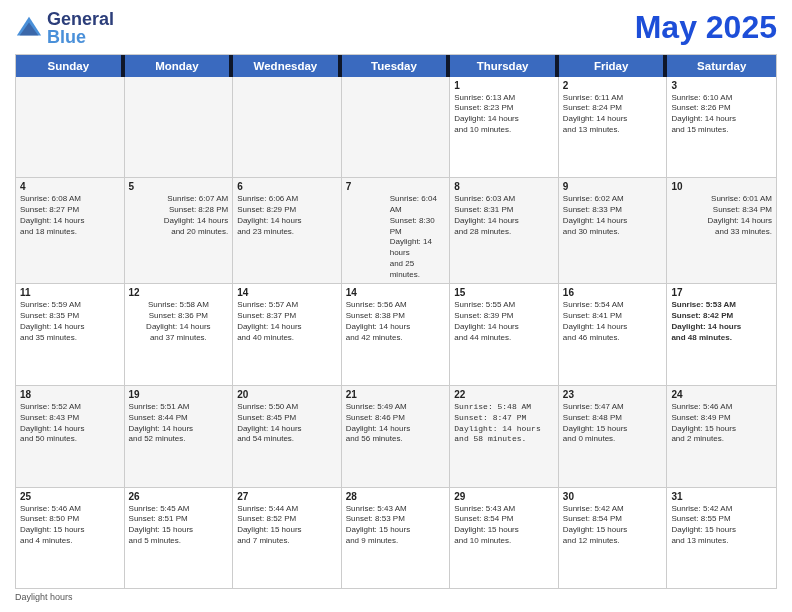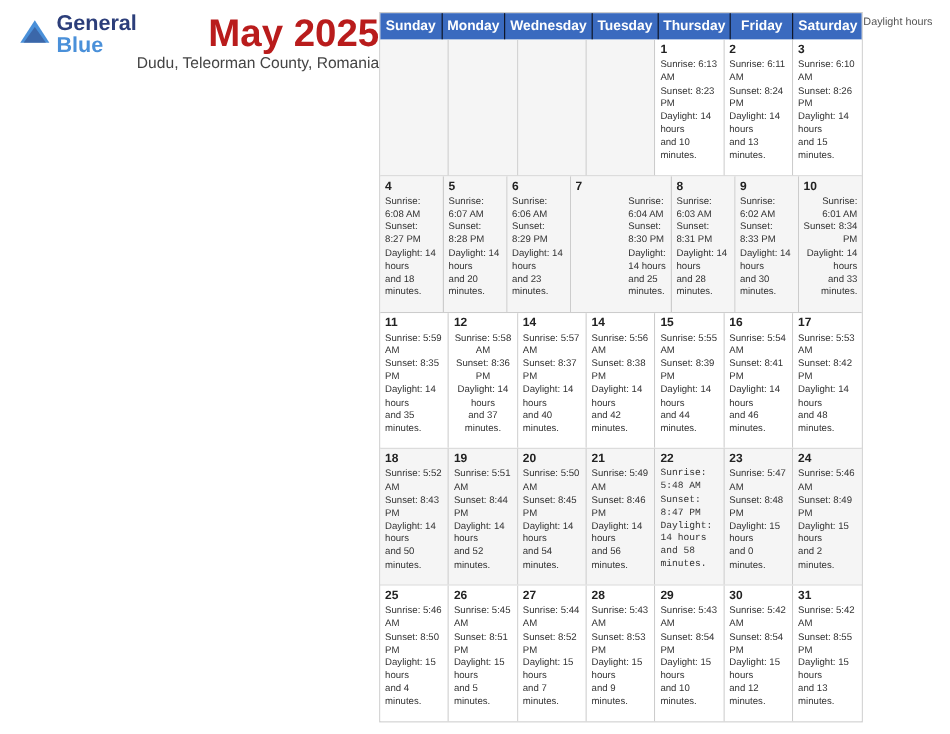--- a/index.html
+++ b/index.html
@@ -8,21 +8,21 @@
       background: #fff;
       width: 792px;
       height: 612px;
       overflow: hidden;
     }
     .page {
       width: 792px;
       height: 612px;
       padding: 10px 15px;
       display: flex;
-      flex-direction: row;
+      flex-direction: column;
     }
     .header {
       display: flex;
       justify-content: space-between;
       align-items: flex-start;
       margin-bottom: 6px;
     }
     .logo {
       display: flex;
       align-items: center;
@@ -37,21 +37,21 @@
     .logo-icon {
       width: 28px;
       height: 28px;
     }
     .title-block {
       text-align: right;
     }
     .main-title {
       font-size: 32px;
       font-weight: bold;
-      color: #b91c1c;
+      color: #1d4ed8;
       line-height: 1.1;
     }
     .subtitle {
       font-size: 13px;
       color: #444;
     }
     .calendar {
       flex: 1;
       display: flex;
       flex-direction: column;
@@ -61,21 +61,21 @@
       display: grid;
       grid-template-columns: repeat(7, 1fr);
       background: #3a6abf;
     }
     .cal-header-cell {
       color: #fff;
       font-size: 11.5px;
       font-weight: bold;
       padding: 5px 4px;
       text-align: center;
-      border-right: 1px solid #0f172a;
+      border-right: 4px solid #0f172a;
     }
     .cal-header-cell:last-child { border-right: none; }
     .cal-body {
       flex: 1;
       display: flex;
       flex-direction: column;
     }
     .cal-row {
       display: grid;
       grid-template-columns: repeat(7, 1fr);
@@ -110,41 +110,39 @@
     .cal-row:nth-child(odd) .cal-cell:not(.empty) {
       background: #fff;
     }
     .cal-row:nth-child(even) .cal-cell:not(.empty) {
       background: #f5f5f5;
     }
     .footer-note {
       font-size: 9px;
       color: #555;
       margin-top: 3px;
-      text-align: center;
     }
   </style>
 </head>
 <body>
 
 <div class="page">
   <div class="header">
     <div class="logo">
       <svg class="logo-icon" viewBox="0 0 30 30">
         <polygon points="15,2 28,22 2,22" fill="#4a90d9"></polygon>
         <polygon points="15,8 25,22 5,22" fill="#2c3e7a" opacity="0.5"></polygon>
       </svg>
       <div class="logo-text">
         <div>General</div>
         <div style="color:#4a90d9;margin-top:-2px;">Blue</div>
       </div>
     </div>
     <div class="title-block">
       <div class="main-title">May 2025</div>
-      <div class="subtitle">Dudu, Teleorman County, Romania</div>
     </div>
   </div>
 
   <div class="calendar">
     <div class="cal-header" id="cal-header">
         <div class="cal-header-cell">Sunday</div>
         <div class="cal-header-cell">Monday</div>
         <div class="cal-header-cell">Wednesday</div>
         <div class="cal-header-cell">Tuesday</div>
         <div class="cal-header-cell">Thursday</div>
@@ -182,21 +180,21 @@
         <div class="cal-row">
           <div class="cal-cell">
             <span class="day-num">4</span>
             <div class="cell-text" style="white-space: pre-line;">Sunrise: 6:08 AM
 Sunset: 8:27 PM
 Daylight: 14 hours
 and 18 minutes.</div>
           </div>
           <div class="cal-cell">
             <span class="day-num">5</span>
-            <div class="cell-text" style="white-space: pre-line;">Sunrise: 6:07 AM
+            <div class="cell-text" style="white-space: pre-line; text-align: right;">Sunrise: 6:07 AM
 Sunset: 8:28 PM
 Daylight: 14 hours
 and 20 minutes.</div>
           </div>
           <div class="cal-cell">
             <span class="day-num">6</span>
             <div class="cell-text" style="white-space: pre-line;">Sunrise: 6:06 AM
 Sunset: 8:29 PM
 Daylight: 14 hours
 and 23 minutes.</div>
@@ -268,21 +266,21 @@
           </div>
           <div class="cal-cell">
             <span class="day-num">16</span>
             <div class="cell-text" style="white-space: pre-line;">Sunrise: 5:54 AM
 Sunset: 8:41 PM
 Daylight: 14 hours
 and 46 minutes.</div>
           </div>
           <div class="cal-cell">
             <span class="day-num">17</span>
-            <div class="cell-text" style="white-space: pre-line;">Sunrise: 5:53 AM
+            <div class="cell-text" style="white-space: pre-line; font-weight: bold;">Sunrise: 5:53 AM
 Sunset: 8:42 PM
 Daylight: 14 hours
 and 48 minutes.</div>
           </div>
         </div>
         <div class="cal-row">
           <div class="cal-cell">
             <span class="day-num">18</span>
             <div class="cell-text" style="white-space: pre-line;">Sunrise: 5:52 AM
 Sunset: 8:43 PM

